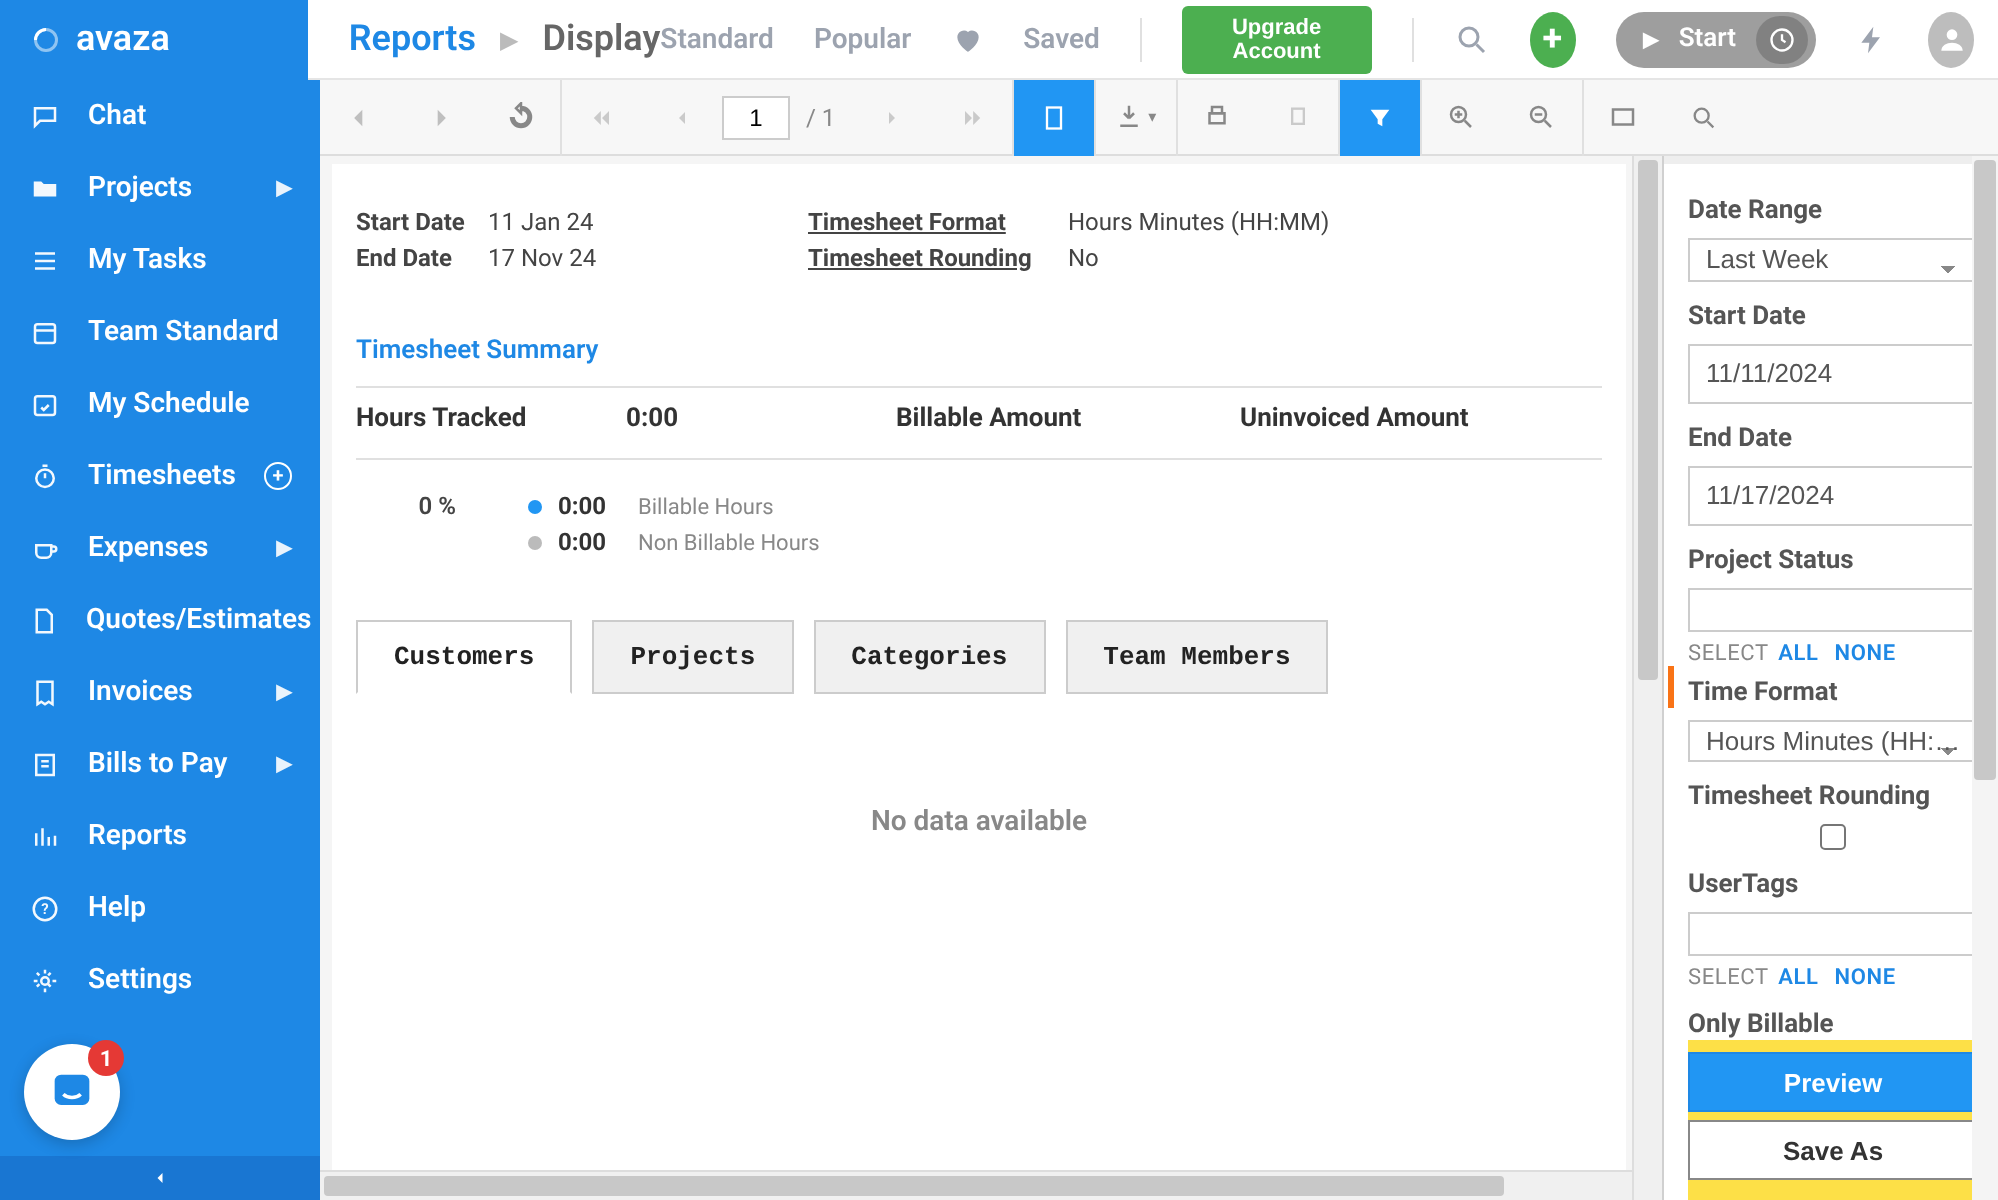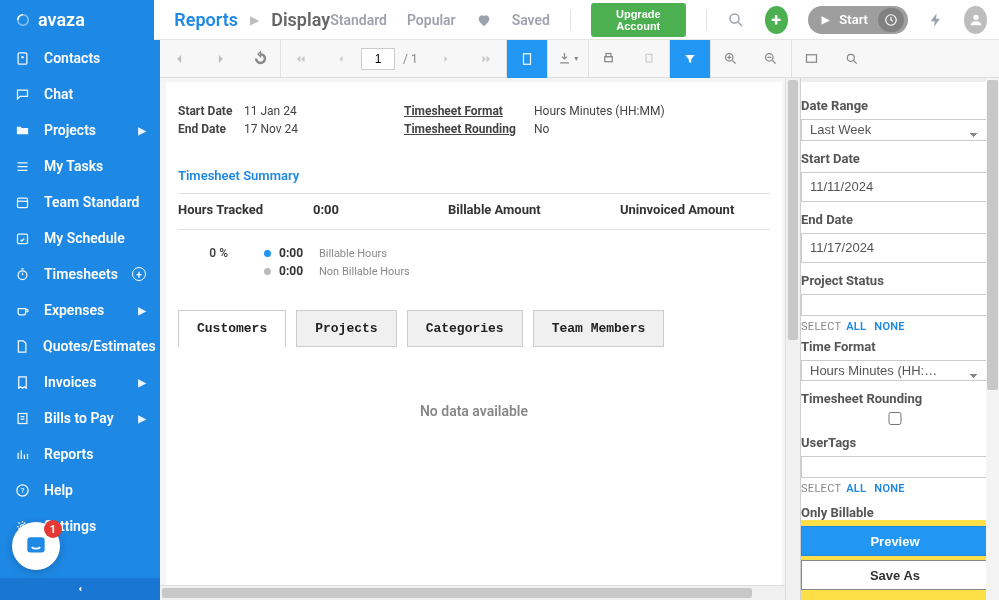--- a/index.html
+++ b/index.html
@@ -64,21 +64,21 @@
 .legend-row .dot { width:7px;height:7px;border-radius:50%; margin-left:28px; }
 .legend-row .dot.b { background:#2196f3; }
 .legend-row .dot.g { background:#bbb; }
 .legend-row .amt { width:32px; font-weight:700; color:#333; font-size:12px; }
 .legend-row .txt { color:#888; font-size:11px; }
 .tabs { display:flex; gap:10px; margin-top:30px;font-family:Liberation Mono, monospace; }
 .tab { border:1px solid #ccc; background:#f0f0f0; padding:10px 18px; font-size:13px; font-weight:700; color:#222; cursor:pointer; }
 .tab.active { background:#fff; border-bottom-color:#fff; }
 .nodata { text-align:center; color:#888; font-weight:600; font-size:14px; margin-top:56px; }
 
-.filters { width: 199px; background:#fff; border-left:1px solid #d0d0d0; padding:10px 10px 0 0; overflow:auto; display:flex; flex-direction:column; position:relative; }
+.filters { width: 168px; background:#fff; border-left:1px solid #d0d0d0; padding:10px 10px 0 12px; overflow:auto; display:flex; flex-direction:column; position:relative; }
 .filters::before { content:''; position:absolute; left:0; right:0; top:0; height:4px; background:#eee; }
 .flabel { font-weight:700; color:#555; font-size:13px; margin-top:10px; }
 .finput, .fselect { border:1px solid #ccc; height:30px; width:100%; margin-top:6px; padding:0 8px; font-size:13px; color:#555; background:#fff; }
 .fselect { appearance:none; background-image: linear-gradient(45deg, transparent 50%, #888 50%), linear-gradient(135deg, #888 50%, transparent 50%); background-position: calc(100% - 14px) 13px, calc(100% - 10px) 13px; background-size: 4px 4px, 4px 4px; background-repeat:no-repeat; }
 .dateinput { display:flex; margin-top:6px; }
 .dateinput input { flex:1; border:1px solid #ccc; height:30px; padding:0 8px; font-size:13px; color:#555; }
 .selectall { font-size:11px; color:#888; margin-top:4px; letter-spacing:.3px; }
 .selectall .a { color:#1e88e5; font-weight:600; margin-left:2px; }
 .selectall .n { color:#1e88e5; font-weight:600; margin-left:8px; }
 .tf-marker { border-left:3px solid #f97316; margin-left:-10px; padding-left:7px; }
@@ -148,29 +148,20 @@
         </svg>
       </span>
   </div>
 </div>
 
 <div class="main">
   <div class="sidebar">
     <div class="sb-item">
         <span class="ic">
           <svg width="15" height="15" viewBox="0 0 24 24">
-            <rect x="5" y="3" width="14" height="18" rx="2" fill="none" stroke="#fff" stroke-width="2"></rect>
-            <circle cx="12" cy="10" r="2" fill="#fff"></circle>
-          </svg>
-        </span>
-        <span>Contacts</span>
-      </div>
-    <div class="sb-item">
-        <span class="ic">
-          <svg width="15" height="15" viewBox="0 0 24 24">
             <path fill="none" stroke="#fff" stroke-width="2" d="M4 5h16v10H8l-4 4z"></path>
           </svg>
         </span>
         <span>Chat</span>
       </div>
     <div class="sb-item">
         <span class="ic">
           <svg width="15" height="15" viewBox="0 0 24 24">
             <path fill="#fff" d="M3 6h6l2 2h10v10H3z"></path>
           </svg>

